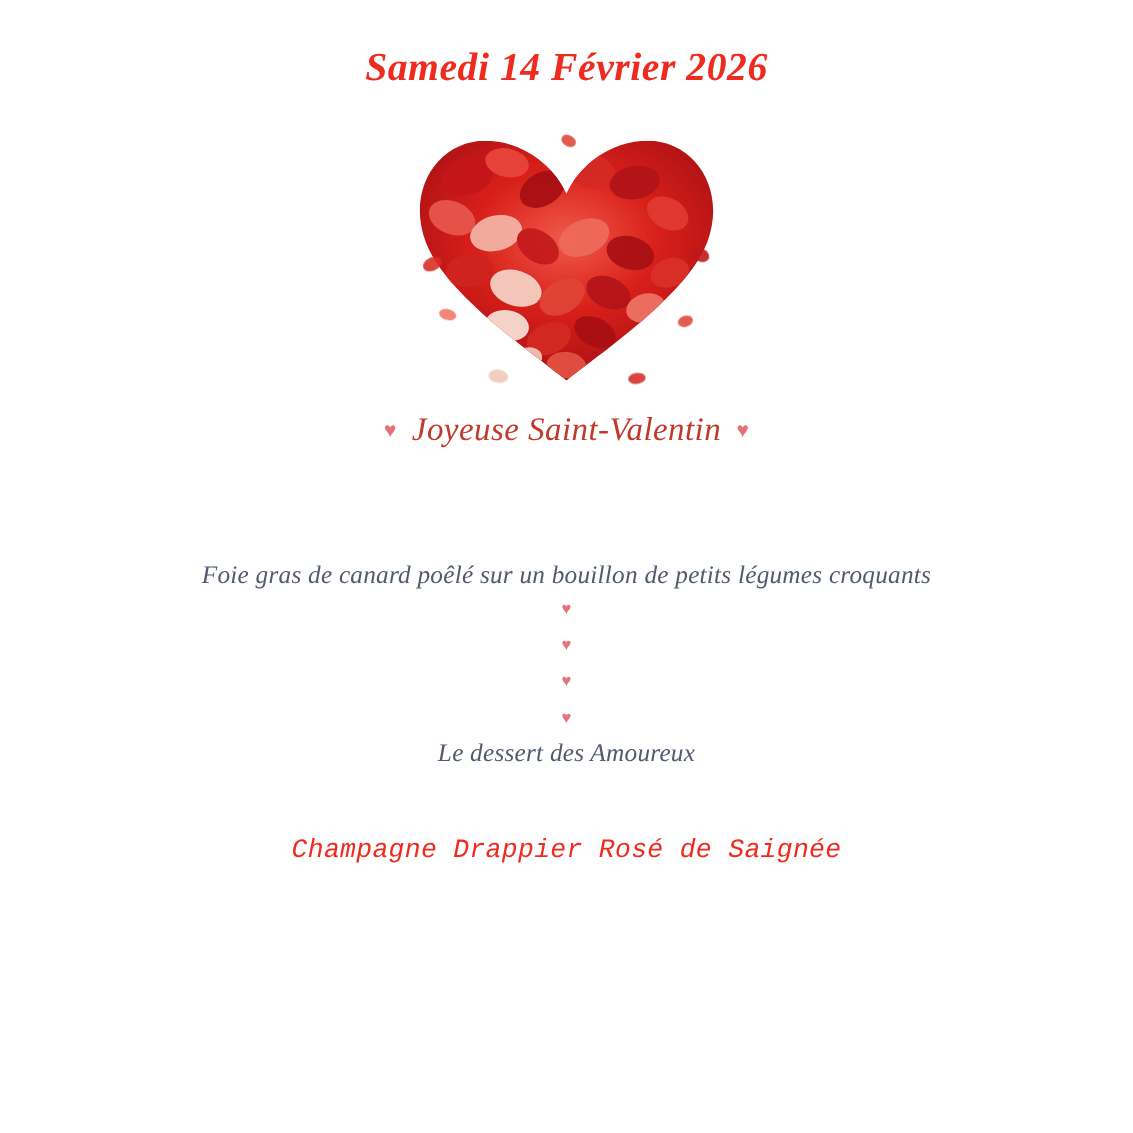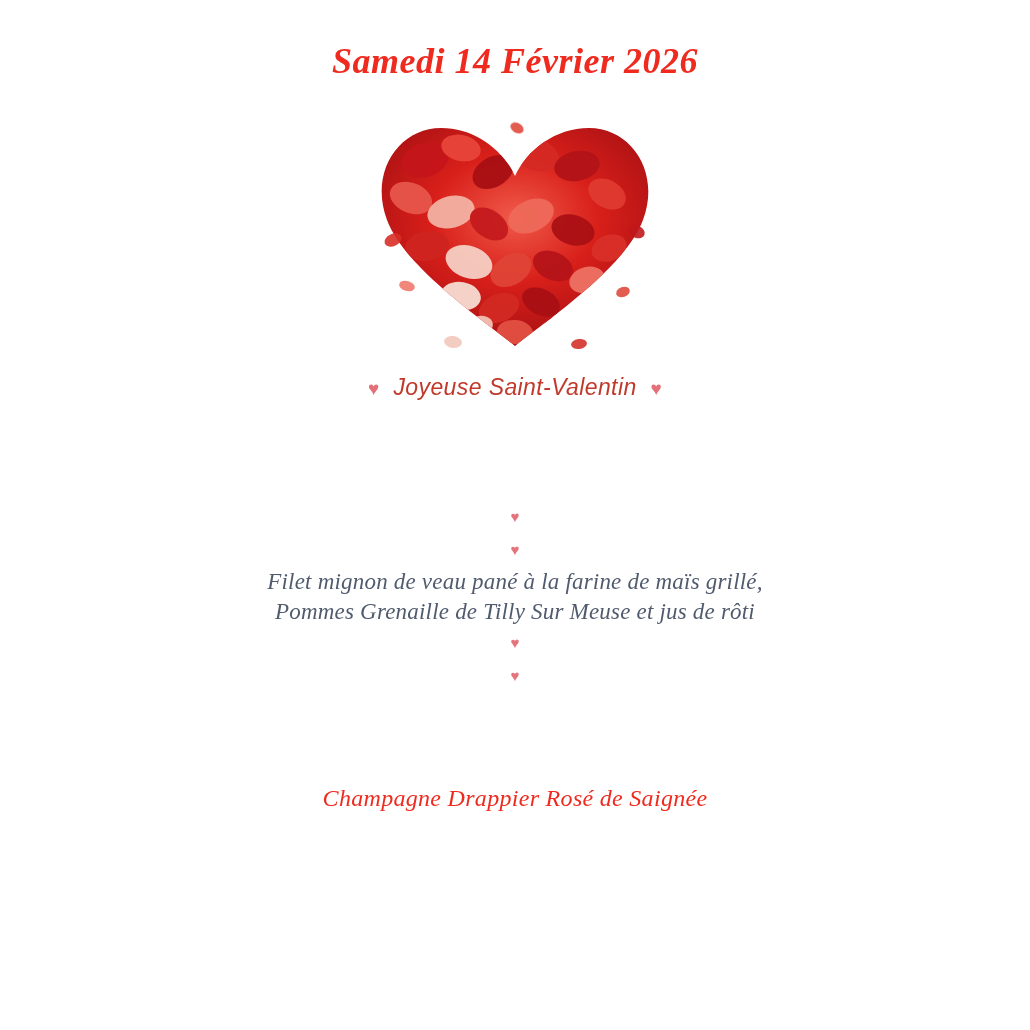--- a/index.html
+++ b/index.html
@@ -52,23 +52,23 @@
 
   
   .greeting-row {
     margin-top: 22px;
     display: flex;
     align-items: center;
     justify-content: center;
     gap: 14px;
   }
   .greeting-text {
-    font-family: Liberation Sans, sans-serif;
+    font-family: Liberation Serif, serif;
     font-style: italic;
-    font-size: 23px;
+    font-size: 30px;
     color: #c0392b;
     letter-spacing: 0.4px;
   }
   .mini-heart {
     color: #e4707a;
     font-size: 19px;
     line-height: 1;
     position: relative;
     top: 1px;
   }
@@ -93,22 +93,22 @@
   }
   .sep-heart {
     color: #e4737c;
     font-size: 15px;
     line-height: 1;
     margin: 9px 0 9px 0;
   }
 
   
   .drink {
-    margin-top: 92px;
-    font-family: Liberation Serif, serif;
+    margin-top: 60px;
+    font-family: Liberation Mono, monospace;
     font-style: italic;
     font-size: 24px;
     color: #ef2a1e;
     text-align: center;
     letter-spacing: 0.3px;
   }
 </style>
 </head>
 <body>
 
@@ -177,23 +177,23 @@
     </svg>
   </div>
 
   <div class="greeting-row">
     <span class="mini-heart">♥</span>
     <span class="greeting-text">Joyeuse Saint-Valentin</span>
     <span class="mini-heart">♥</span>
   </div>
 
   <div class="menu">
+    <div class="menu-item">Foie gras de canard poêlé sur un bouillon de petits légumes croquants</div>
     <div class="sep-heart">♥</div>
     <div class="sep-heart">♥</div>
-    <div class="menu-item">Filet mignon de veau pané à la farine de maïs grillé,
-Pommes Grenaille de Tilly Sur Meuse et jus de rôti</div>
     <div class="sep-heart">♥</div>
     <div class="sep-heart">♥</div>
+    <div class="menu-item">Le dessert des Amoureux</div>
   </div>
 
   <div class="drink">Champagne Drappier  Rosé de Saignée</div>
 
 </div>
 
 </body></html>

